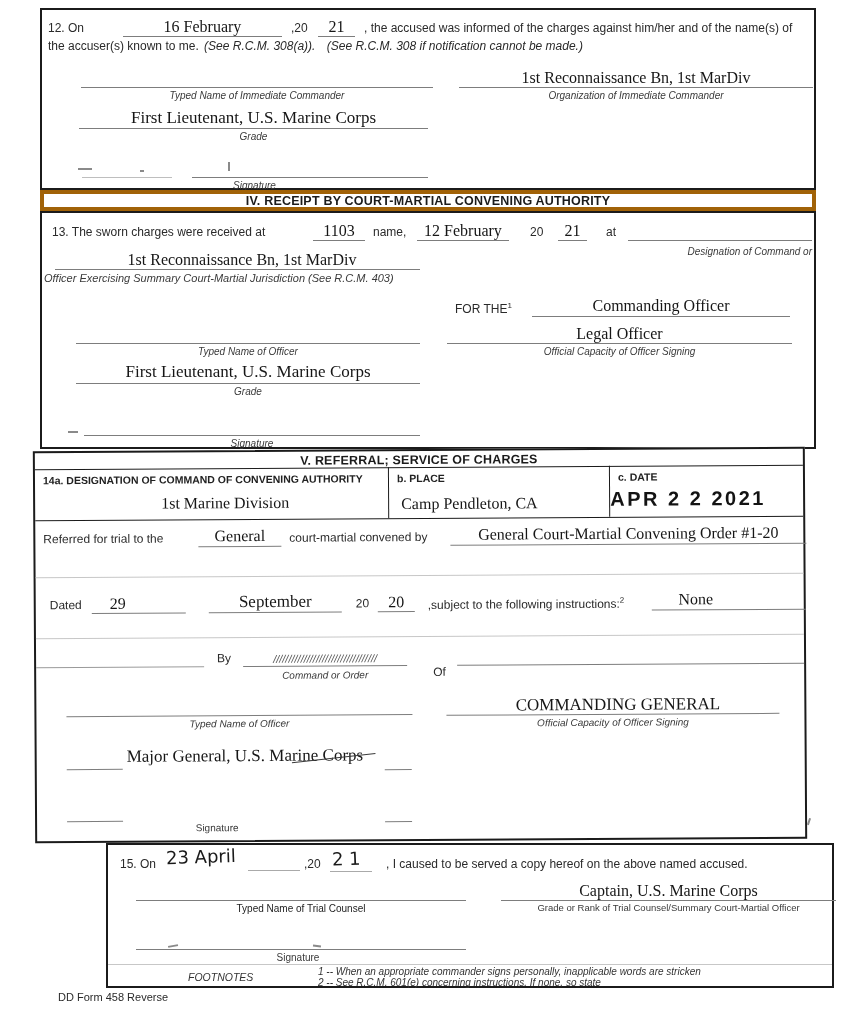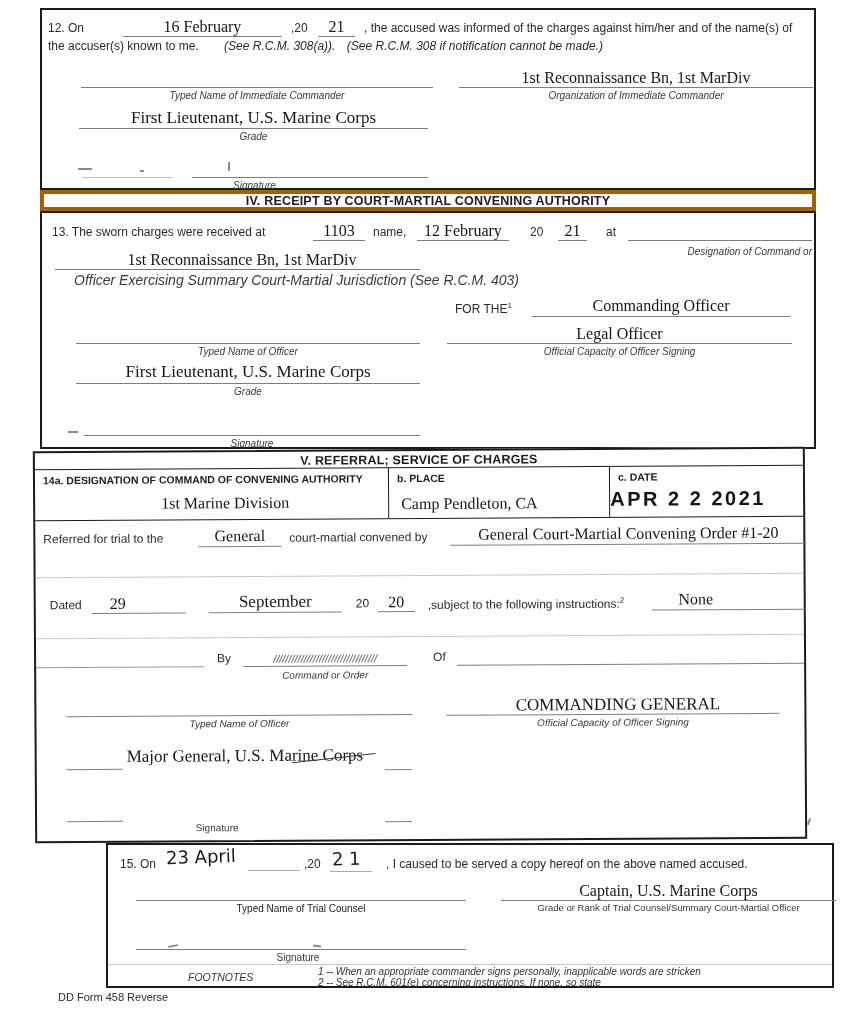--- a/index.html
+++ b/index.html
@@ -35,21 +35,21 @@
   <div class="box" style="left:40px; top:8px; width:776px; height:182px;">
     <span class="t" style="left:6px; top:12px;">12. On</span>
     <div class="ln" style="left:81px; top:26px; width:159px;"></div>
     <span class="t ser c" style="left:81px; top:8px; width:159px;">16 February</span>
     <span class="t" style="left:249px; top:12px;">,20</span>
     <div class="ln" style="left:276px; top:26px; width:37px;"></div>
     <span class="t ser c" style="left:276px; top:8px; width:37px;">21</span>
     <span class="t" style="left:322px; top:12px;">, the accused was informed of the charges against him/her and of the name(s) of</span>
     <div class="t" style="left:6px; top:30px;">
       <span>the accuser(s) known to me.</span>
-      <span class="it" style="margin-left:22px;">(See R.C.M. 308(a)).</span>
+      <span class="it" style="margin-left:2px;">(See R.C.M. 308(a)).</span>
       <span class="it" style="margin-left:8px;">(See R.C.M. 308 if notification cannot be made.)</span>
     </div>
 
     <span class="t ser c" style="left:417px; top:59px; width:354px;">1st Reconnaissance Bn, 1st MarDiv</span>
     <div class="ln" style="left:417px; top:77px; width:354px;"></div>
     <span class="t lab c" style="left:417px; top:80px; width:354px;">Organization of Immediate Commander</span>
 
     <div class="ln" style="left:39px; top:77px; width:352px;"></div>
     <span class="t lab c" style="left:39px; top:80px; width:352px;">Typed Name of Immediate Commander</span>
 
@@ -78,21 +78,21 @@
     <span class="t ser c" style="left:375px; top:9px; width:92px;">12 February</span>
     <span class="t" style="left:488px; top:13px;">20</span>
     <div class="ln" style="left:516px; top:27px; width:29px;"></div>
     <span class="t ser c" style="left:516px; top:9px; width:29px;">21</span>
     <span class="t" style="left:564px; top:13px;">at</span>
     <div class="ln" style="left:586px; top:27px; width:184px;"></div>
     <span class="t lab r" style="left:590px; top:33px; width:180px;">Designation of Command or</span>
 
     <span class="t ser c" style="left:55px; top:38px; width:290px;">1st Reconnaissance Bn, 1st MarDiv</span>
     <div class="ln" style="left:13px; top:56px; width:365px;"></div>
-    <span class="t lab" style="left:32px; top:59px; font-size:14px;">Officer Exercising Summary Court-Martial Jurisdiction (See R.C.M. 403)</span>
+    <span class="t lab" style="left:2px; top:59px; font-size:11px;">Officer Exercising Summary Court-Martial Jurisdiction (See R.C.M. 403)</span>
 
     <span class="t" style="left:413px; top:88px;"><span>FOR THE</span><sup>1</sup></span>
     <span class="t ser c" style="left:490px; top:84px; width:258px;">Commanding Officer</span>
     <div class="ln" style="left:490px; top:103px; width:258px;"></div>
 
     <span class="t ser c" style="left:405px; top:112px; width:345px;">Legal Officer</span>
     <div class="ln" style="left:405px; top:130px; width:345px;"></div>
     <span class="t lab c" style="left:405px; top:133px; width:345px;">Official Capacity of Officer Signing</span>
 
     <div class="ln" style="left:34px; top:130px; width:344px;"></div>
@@ -141,21 +141,21 @@
     <span class="t" style="left:392px; top:146px;"><span>,subject to the following instructions:</span><sup>2</sup></span>
     <div class="ln" style="left:616px; top:160px; width:154px;"></div>
     <span class="t ser c" style="left:600px; top:141px; width:120px;">None</span>
 
     <div class="faint" style="left:0; top:185px; width:768px;"></div>
 
     <div class="faint" style="left:0; top:214px; width:168px; border-top-color:#9a9a9a;"></div>
     <span class="t" style="left:181px; top:200px;">By</span>
     <div class="ln" style="left:207px; top:214px; width:164px;"></div>
     <span class="t it c" style="left:207px; top:201px; width:164px; font-size:11px; color:#555; overflow:hidden;">//////////////////////////////////</span>
-    <span class="t" style="left:397px; top:200px;">Of</span>
+    <span class="t" style="left:397px; top:215px;">Of</span>
     <div class="ln" style="left:421px; top:214px; width:347px;"></div>
     <span class="t lab c" style="left:207px; top:218px; width:164px;">Command or Order</span>
 
     <div class="ln" style="left:30px; top:263px; width:346px;"></div>
     <span class="t lab c" style="left:30px; top:266px; width:346px;">Typed Name of Officer</span>
     <span class="t ser big c" style="left:410px; top:245px; width:343px;">COMMANDING GENERAL</span>
     <div class="ln" style="left:410px; top:264px; width:333px;"></div>
     <span class="t lab c" style="left:410px; top:267px; width:333px;">Official Capacity of Officer Signing</span>
 
     <span class="t ser big" style="left:90px; top:294px;">Major General, U.S. Marine Corps</span>

